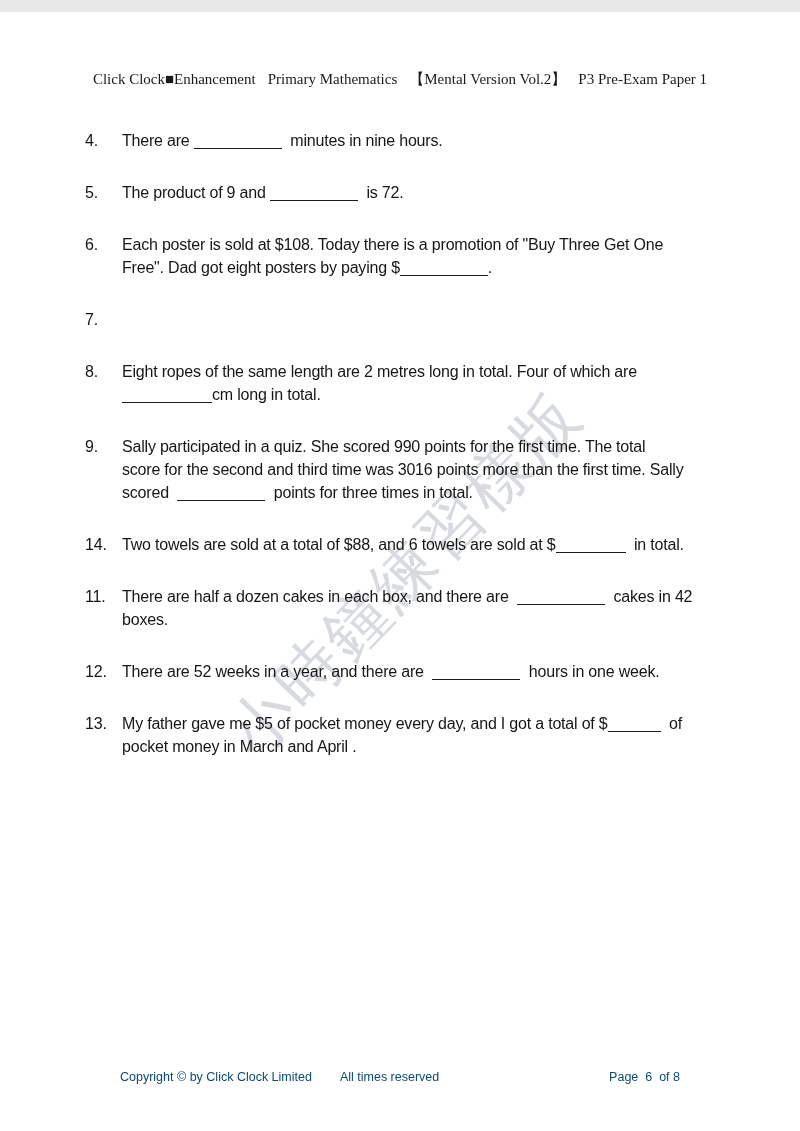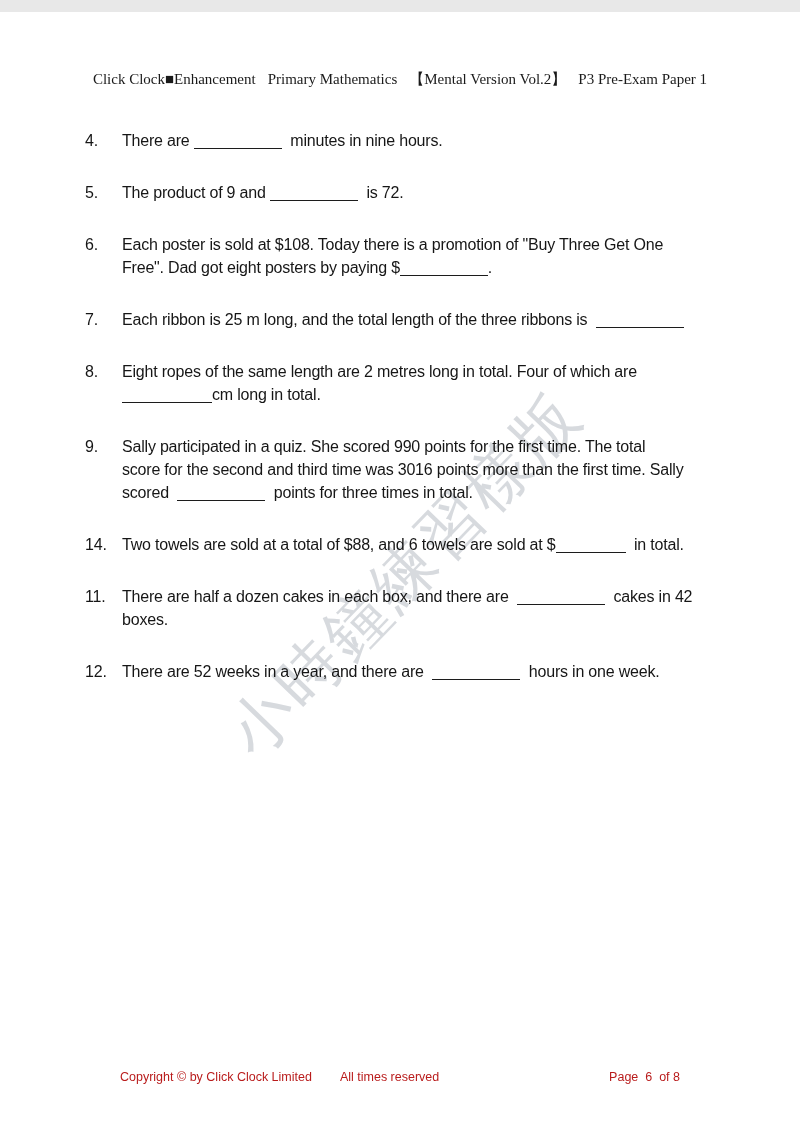--- a/index.html
+++ b/index.html
@@ -65,21 +65,21 @@
   }
   
   .footer {
     position: absolute;
     top: 1058px;
     left: 120px;
     width: 560px;
     display: flex;
     align-items: baseline;
     font-size: 12.5px;
-    color: #b91c1c;
+    color: #0c4a6e;
     z-index: 2;
   }
   .footer .rights { margin-left: 28px; }
   .footer .pageno { margin-left: auto; white-space: pre; }
 </style>
 </head>
 <body>
 
 <div class="page">
 
@@ -108,21 +108,20 @@
       <div class="question">
         <div class="q-num">6.</div>
         <div class="q-body">
           <div class="q-line">Each poster is sold at $108. Today there is a promotion of "Buy Three Get One</div>
           <div class="q-line">Free". Dad got eight posters by paying $<span class="blank" style="width: 88px;"></span>.</div>
         </div>
       </div>
       <div class="question">
         <div class="q-num">7.</div>
         <div class="q-body">
-          <div class="q-line">Each ribbon is 25 m long, and the total length of the three ribbons is  <span class="blank" style="width: 88px;"></span></div>
         </div>
       </div>
       <div class="question">
         <div class="q-num">8.</div>
         <div class="q-body">
           <div class="q-line">Eight ropes of the same length are 2 metres long in total. Four of which are</div>
           <div class="q-line"><span class="blank" style="width: 90px;"></span>cm long in total.</div>
         </div>
       </div>
       <div class="question">
@@ -145,20 +144,27 @@
           <div class="q-line">There are half a dozen cakes in each box, and there are  <span class="blank" style="width: 88px;"></span>  cakes in 42</div>
           <div class="q-line">boxes.</div>
         </div>
       </div>
       <div class="question">
         <div class="q-num">12.</div>
         <div class="q-body">
           <div class="q-line">There are 52 weeks in a year, and there are  <span class="blank" style="width: 88px;"></span>  hours in one week.</div>
         </div>
       </div>
+      <div class="question">
+        <div class="q-num">13.</div>
+        <div class="q-body">
+          <div class="q-line">My father gave me $5 of pocket money every day, and I got a total of $<span class="blank" style="width: 53px;"></span>  of</div>
+          <div class="q-line">pocket money in March and April .</div>
+        </div>
+      </div>
     </div>
 
   <div class="footer">
     <span class="copyright">Copyright © by Click Clock Limited</span>
     <span class="rights">All times reserved</span>
     <span class="pageno">Page  6  of 8</span>
   </div>
 
 </div>
 

